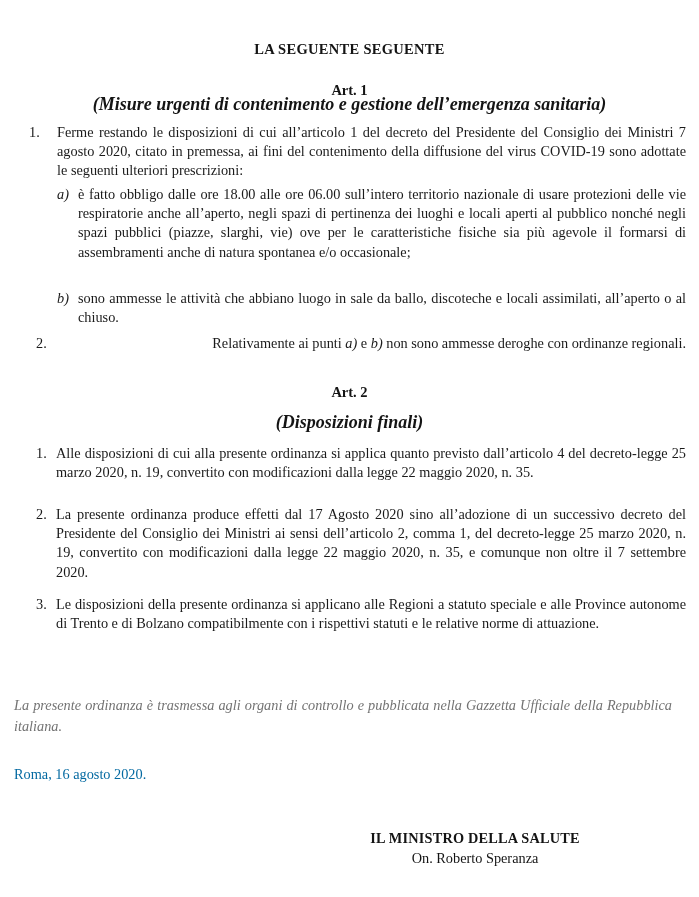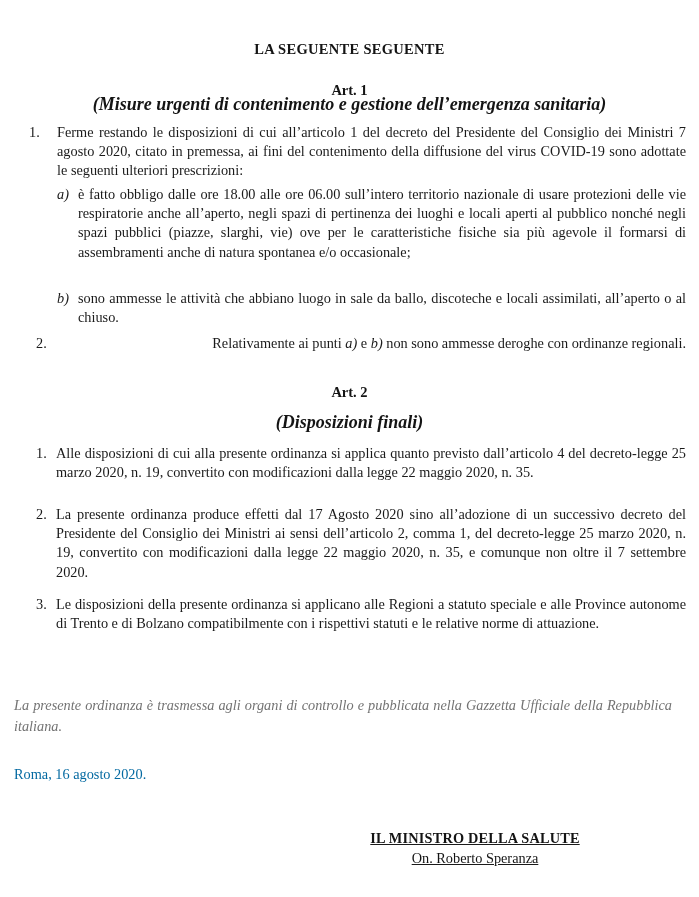--- a/index.html
+++ b/index.html
@@ -161,18 +161,18 @@
 
   <div class="num-item" style="position:absolute; left:36px; top:595px; width:650px;">
     <span class="marker">3.</span>
     <div class="content justify-last-left" style="margin-left:20px;">Le disposizioni della presente ordinanza si applicano alle Regioni a statuto speciale e alle Province autonome di Trento e di Bolzano compatibilmente con i rispettivi statuti e le relative norme di attuazione.</div>
   </div>
 
   <div class="closing-para justify-last-left" style="position:absolute; left:14px; top:695px; width:658px;">La presente ordinanza è trasmessa agli organi di controllo e pubblicata nella Gazzetta Ufficiale della Repubblica italiana.</div>
 
   <div class="place-date" style="position:absolute; left:14px; top:765px;">Roma, 16 agosto 2020.</div>
 
-  <div class="sig-block" style="position:absolute; left:280px; top:828px; width:390px;text-decoration:underline;">
+  <div class="sig-block" style="position:absolute; left:280px; top:828px; width:390px;">
     <div class="sig-title">IL MINISTRO DELLA SALUTE</div>
     <div class="sig-name">On. Roberto Speranza</div>
   </div>
 
 </div>
 
 </body></html>

